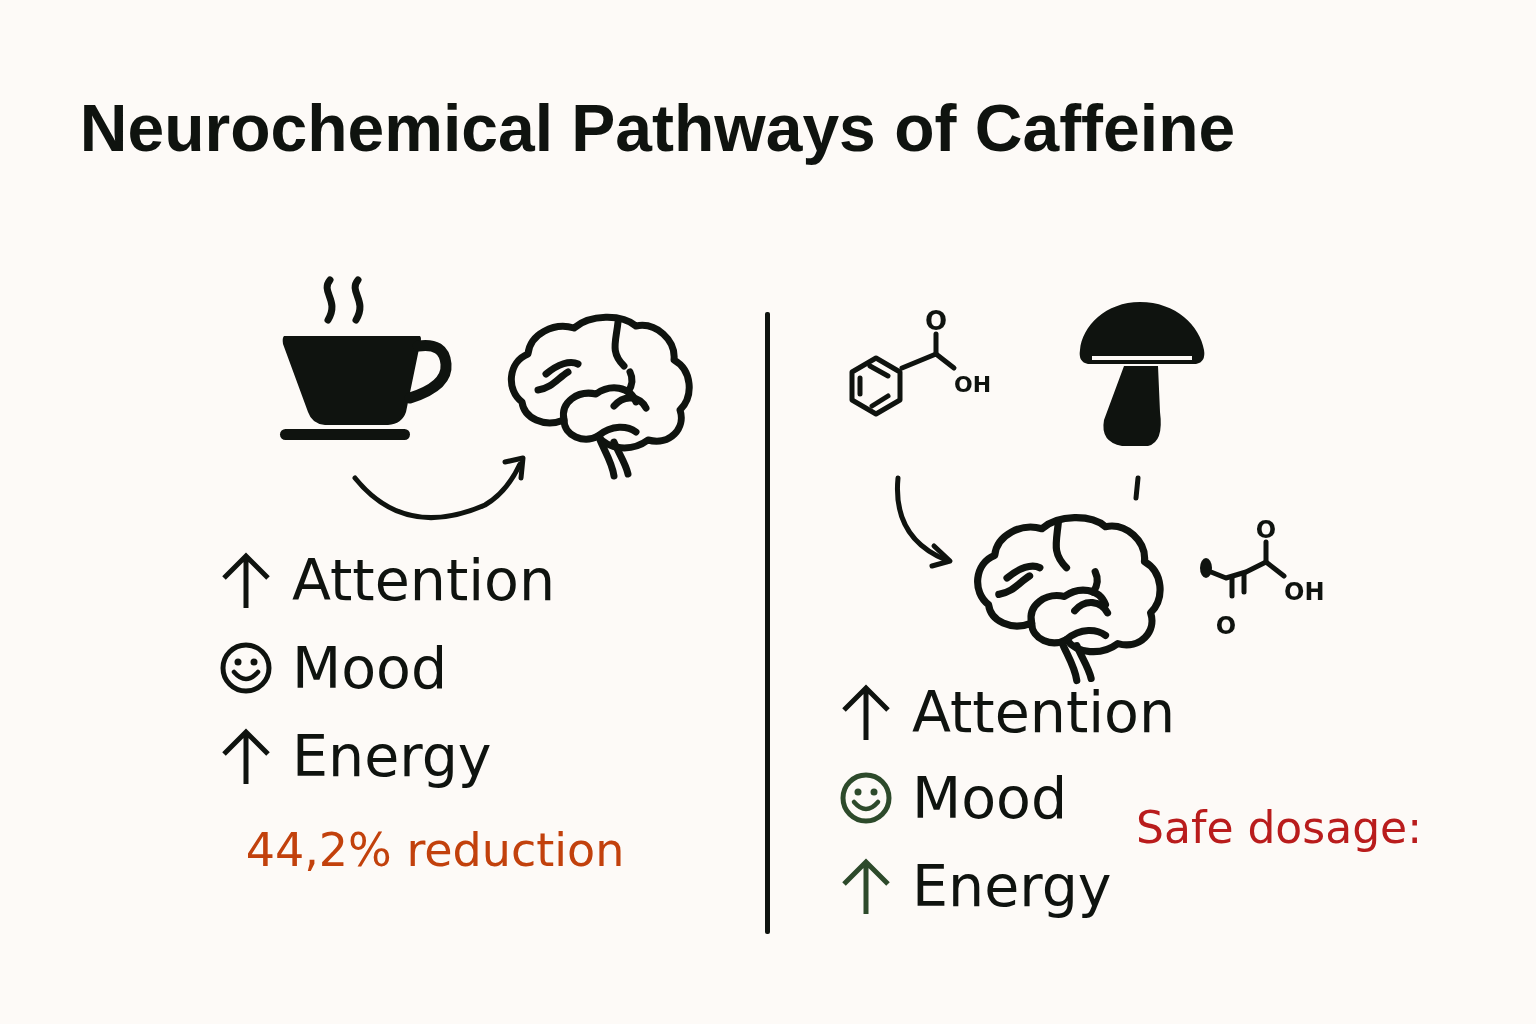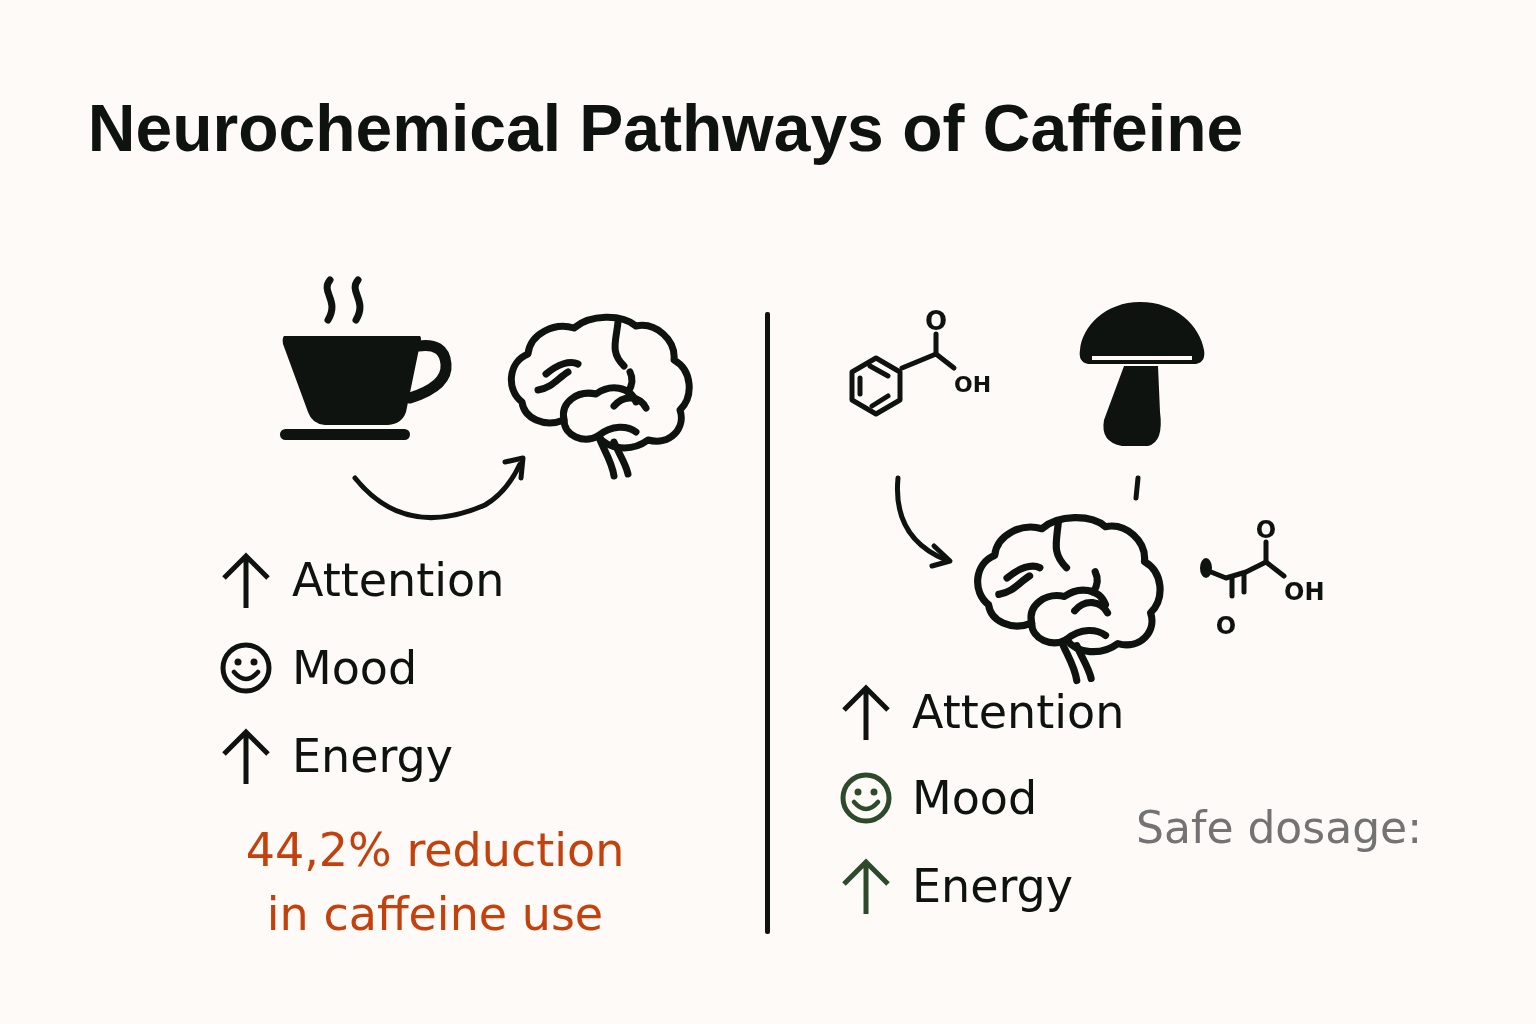--- a/index.html
+++ b/index.html
@@ -10,21 +10,21 @@
       background: #fdfaf7;
       overflow: hidden;
     }
     body {
       position: relative;
       font-family: "Liberation Sans", sans-serif;
       color: #0f130f;
     }
     .title {
       position: absolute;
-      left: 8px;
+      left: 0;
       top: 82px;
       width: 1315px;
       text-align: center;
       font-family: "Liberation Sans", sans-serif;
       font-weight: bold;
       font-size: 66px;
       line-height: 92px;
       letter-spacing: 0px;
       color: #0f130f;
     }
@@ -38,21 +38,21 @@
       background: #0f130f;
       border-radius: 2px;
     }
     .abs { position: absolute; }
     svg { display: block; overflow: visible; }
     .effect {
       position: absolute;
       display: flex;
       align-items: center;
       font-family: "DejaVu Sans", sans-serif;
-      font-size: 46px;
+      font-size: 57px;
       line-height: 56px;
       color: #0f130f;
       white-space: nowrap;
     }
     .effect .ico {
       width: 60px;
       height: 56px;
       margin-right: 16px;
       display: flex;
       align-items: center;
@@ -70,21 +70,21 @@
       color: #c2410c;
     }
     .stat span { display: block; }
     .dosage {
       position: absolute;
       left: 1136px;
       top: 796px;
       font-family: "DejaVu Sans", sans-serif;
       font-size: 44px;
       line-height: 64px;
-      color: #737373;
+      color: #b91c1c;
       white-space: nowrap;
     }
     .dosage span { display: block; }
     .chem-label {
       font-family: "DejaVu Sans", sans-serif;
       font-weight: bold;
       fill: #0f130f;
     }
   </style>
 </head>
@@ -161,21 +161,20 @@
     <span class="ico">
       <svg width="56" height="60" viewBox="0 0 56 60">
         <path d="M28 58 L28 6 M6 28 L28 6 L50 28" fill="none" stroke="#0f130f" stroke-width="5"></path>
       </svg>
     </span>
     <span>Energy</span>
   </div>
 
   <div class="stat">
     <span>44,2% reduction</span>
-    <span>in caffeine use</span>
   </div>
 </div>
 
 <div class="abs" style="left:776px;top:0;width:760px;height:1024px;">
 
   <div class="abs" style="left:68px;top:310px;">
     <svg width="180" height="140" viewBox="0 0 180 140">
       <g fill="none" stroke="#0f130f" stroke-width="5" stroke-linecap="round" stroke-linejoin="round">
         <polygon points="8,90 8,62 32,48 56,62 56,90 32,104"></polygon>
         <path d="M16 84 L16 68"></path>

